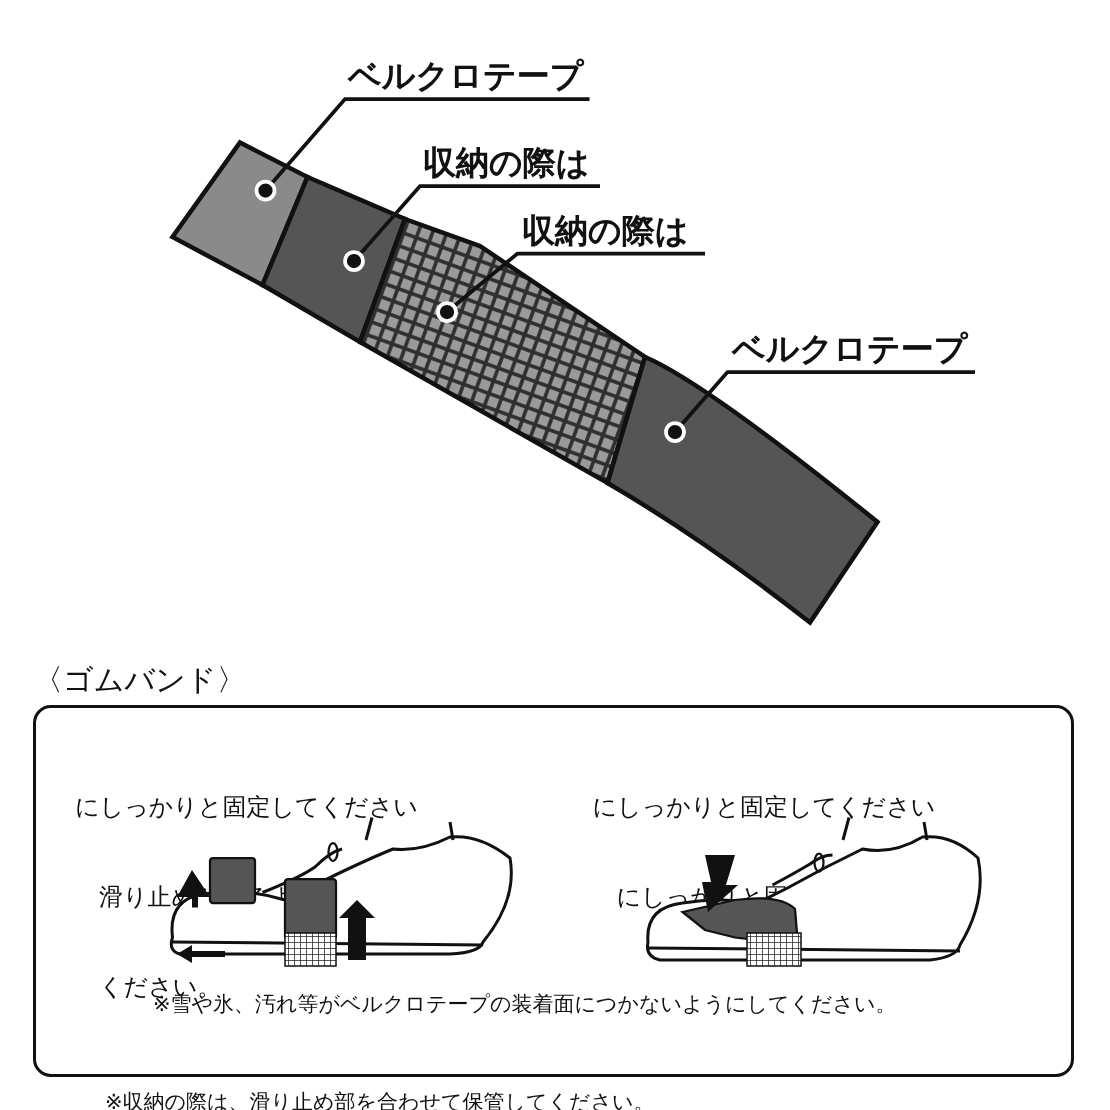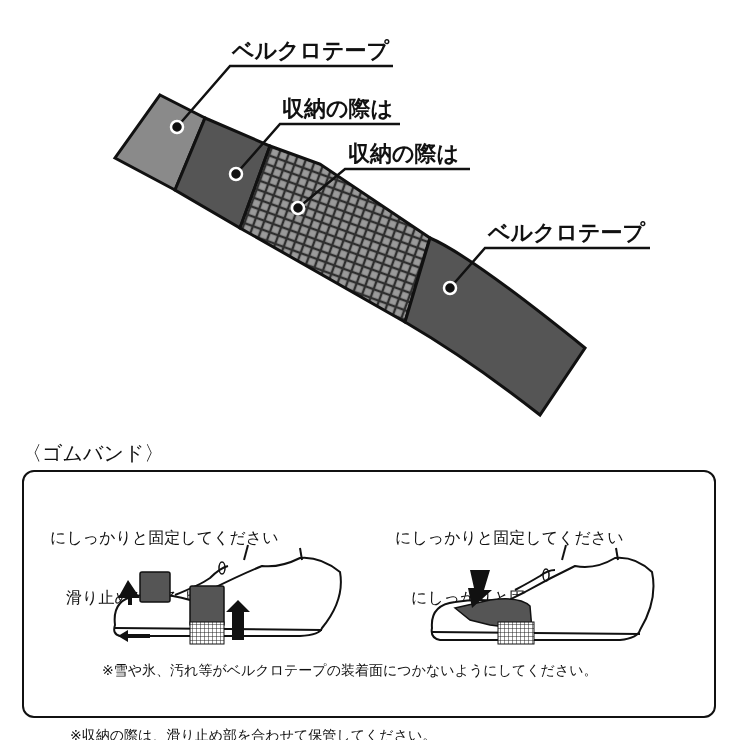--- a/index.html
+++ b/index.html
@@ -52,20 +52,21 @@
 <div class="abs label" style="left:348px; top:139px;">収納の際は</div>
 <div class="abs label" style="left:488px; top:218px;">ベルクロテープ</div>
 
 <div class="abs section-title" style="left:22px; top:440px;">〈ゴムバンド〉</div>
 
 <div class="box"></div>
 
 <div class="abs step" style="left:50px; top:488px;">
   <div>にしっかりと固定してください</div>
   <div>　滑り止めがくるようにセットして</div>
+  <div>　ください。</div>
 </div>
 
 <div class="abs step" style="left:395px; top:488px;">
   <div>にしっかりと固定してください</div>
   <div>　にしっかりと固定してください。</div>
 </div>
 
 <svg width="740" height="740" viewBox="0 0 740 740">
   <defs>
     <pattern id="meshpat" width="4" height="4" patternUnits="userSpaceOnUse">

